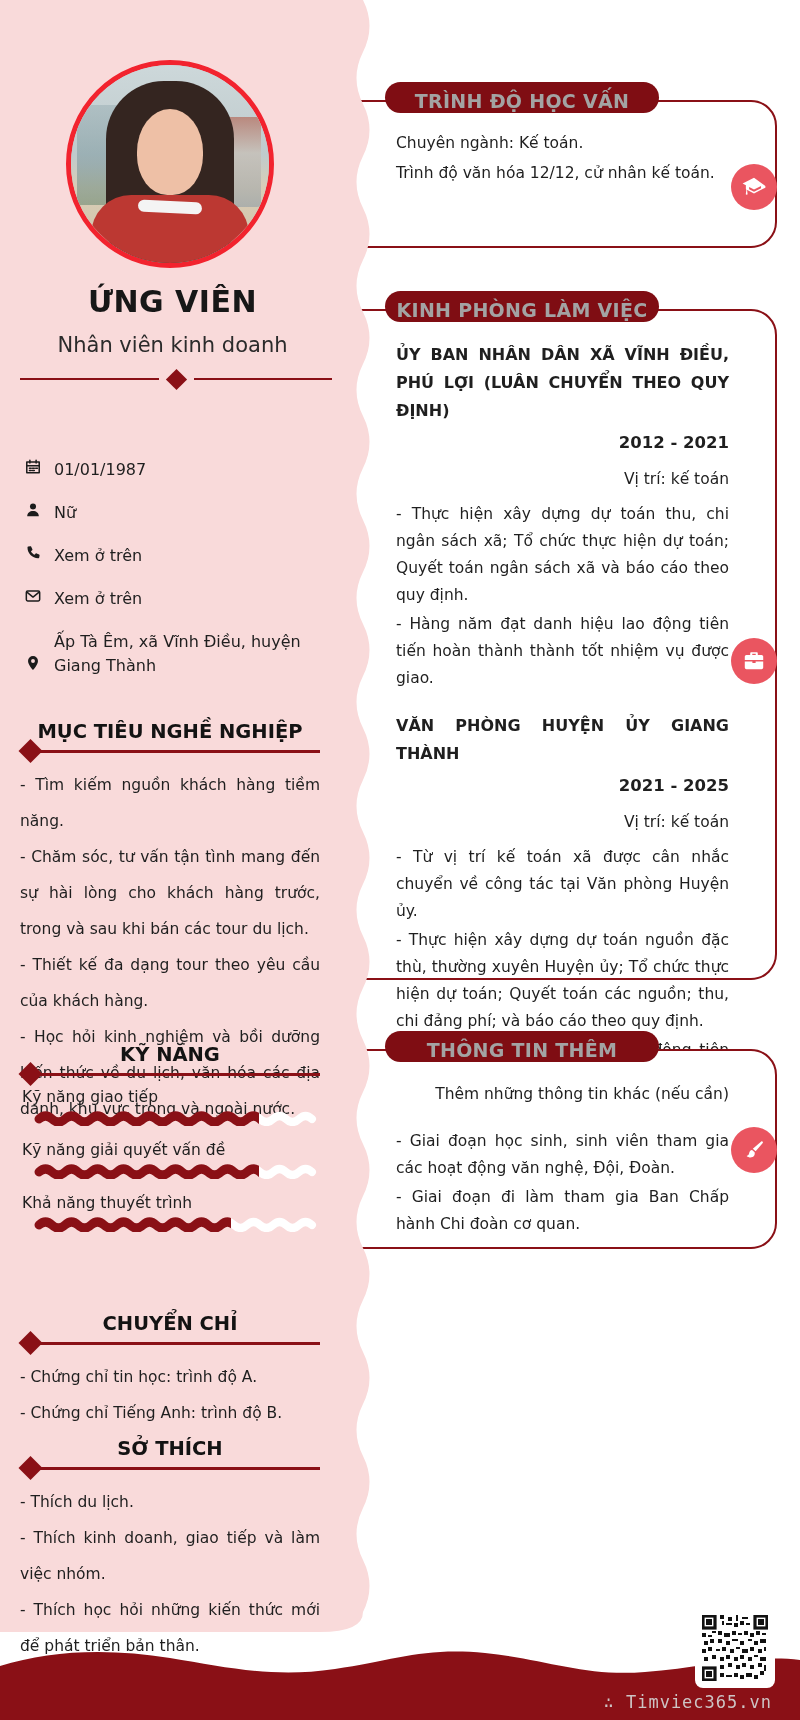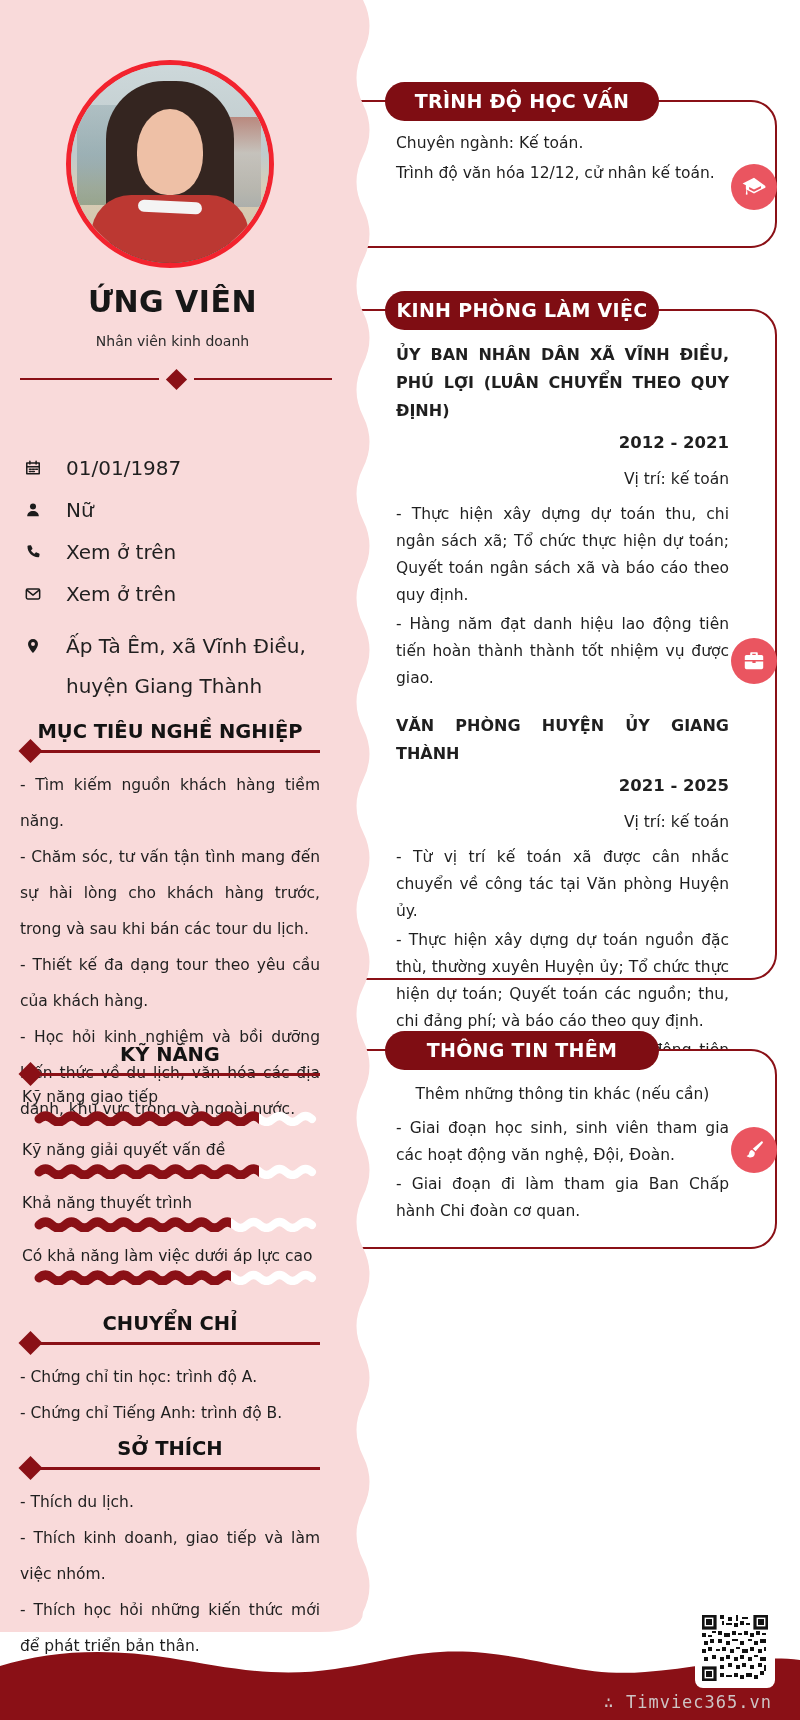--- a/index.html
+++ b/index.html
@@ -6,31 +6,31 @@
   html,body { background:#ffffff; }
   body { font-family:"DejaVu Sans","Liberation Sans",sans-serif; color:#1f1f1f; }
   .page { position:relative; width:800px; height:1720px; background:#ffffff; overflow:hidden; margin:0 auto; }
 
   
   .main { position:absolute; inset:0; z-index:1; }
   .card { position:absolute; left:330px; width:447px; border:2px solid #8a1016; border-radius:26px; background:#ffffff; }
   .card-1 { top:100px; height:148px; }
   .card-2 { top:309px; height:671px; }
   .card-3 { top:1049px; height:200px; }
-  .pill { position:absolute; top:-20px; left:53px; width:274px; height:39px; background:#7f0d13; border-radius:20px;
-          color:#ffffff; font-weight:bold; font-size:19px; letter-spacing:.3px; text-align:center; line-height:39px; }
+  .pill { position:absolute; top:-20px; left:53px; width:274px; height:31px; background:#7f0d13; border-radius:20px;
+          color:#a3a3a3; font-weight:bold; font-size:19px; letter-spacing:.3px; text-align:center; line-height:39px; }
   .card-body { padding:30px 46px 16px 64px; font-size:15.5px; line-height:27px; text-align:justify; }
   .card-1 .card-body { padding-top:26px; line-height:30px; text-align:left; }
   .org { font-weight:bold; font-size:16px; line-height:28px; }
   .school { font-weight:bold; font-size:16px; }
   .period { font-weight:bold; font-size:16.5px; text-align:right; margin:4px 0 10px 0; }
   .position { margin-bottom:8px; text-align:right; }
   .detail { margin-bottom:2px; }
   .job-2 { margin-top:20px; }
-  .intro-line { margin-bottom:7px; text-align:center; }
+  .intro-line { margin-bottom:20px; text-align:right; }
   .side-icon { position:absolute; right:-2px; width:46px; height:46px; border-radius:50%; background:#ea5560;
                display:flex; align-items:center; justify-content:center; }
   .icon-edu { top:62px; }  .icon-work { top:327px; }  .icon-more { top:76px; }
   .side-icon svg { width:26px; height:26px; fill:#ffffff; }
 
   
   .sidebar-wave { position:absolute; left:0; top:0; z-index:2; }
   .sidebar { position:absolute; left:0; top:0; width:345px; height:1720px; z-index:3;margin-top:22px; }
   .photo-ring { position:absolute; left:66px; top:38px; width:208px; height:208px; border-radius:50%;
                 border:5px solid #f2232e; overflow:hidden; background:#c7d2d4; }
@@ -41,28 +41,28 @@
               background:linear-gradient(180deg,#9fb3b8 0%,#7e9aa0 60%,#6d8b74 100%); opacity:.6; border-radius:3px; }
   .ph-hair { position:absolute; left:50%; top:16px; transform:translateX(-50%); width:128px; height:190px;
              background:#342520; border-radius:58px 58px 44px 44px; }
   .ph-face { position:absolute; left:50%; top:44px; transform:translateX(-50%); width:66px; height:86px;
              background:#eec0a6; border-radius:50% 50% 46% 46%; }
   .ph-body { position:absolute; left:50%; bottom:-6px; transform:translateX(-50%); width:158px; height:74px;
              background:#bc3832; border-radius:40px 40px 0 0; }
   .ph-ribbon { position:absolute; left:50%; top:6px; transform:translateX(-50%) rotate(3deg); width:64px; height:12px;
                background:#f4f4f4; border-radius:6px; }
   .name { position:absolute; top:262px; width:100%; text-align:center; font-size:30px; font-weight:bold; color:#171717; letter-spacing:.5px; }
-  .subtitle { position:absolute; top:311px; width:100%; text-align:center; font-size:14px; color:#2b2b2b; }
+  .subtitle { position:absolute; top:311px; width:100%; text-align:center; font-size:21px; color:#2b2b2b; }
   .divider { position:absolute; top:349px; left:20px; right:13px; display:flex; align-items:center; height:16px; }
   .divider .line { flex:1; height:2.5px; background:#8a1016; }
   .divider .dia { width:15px; height:15px; background:#8a1016; transform:rotate(45deg); margin:0 10px; }
 
   .contact { position:absolute; top:436px; left:25px; right:22px; list-style:none; }
-  .contact li { display:flex; gap:24px; margin-bottom:21px; font-size:20px; line-height:20px; align-items:flex-start; }
-  .contact li.addr { line-height:40px; }
+  .contact li { display:flex; gap:12px; margin-bottom:21px; font-size:16px; line-height:20px; align-items:flex-end; }
+  .contact li.addr { line-height:24px; }
   .contact .cicon { width:17px; flex:0 0 17px; margin-top:1px; }
   .contact svg { width:16px; height:16px; stroke:#1c1c1c; fill:none; stroke-width:1.7; stroke-linecap:round; stroke-linejoin:round; }
   .contact svg.filled { fill:#1c1c1c; stroke:none; }
 
   .sb-sec { position:absolute; left:0; width:345px; }
   .sec-obj  { top:698px; }  .sec-skill { top:1021px; }  .sec-cert { top:1290px; }  .sec-hobby { top:1415px; }
   .sb-head { text-align:center; font-size:19.5px; font-weight:bold; color:#131313; padding:0 25px 0 20px; }
   .sb-rule { position:relative; margin:7px 25px 0 30px; height:2.5px; background:#8a1016; }
   .sb-rule .dia { position:absolute; left:-8px; top:50%; transform:translate(0,-50%) rotate(45deg); width:17px; height:17px; background:#8a1016; }
   .sb-text { padding:14px 25px 0 20px; font-size:15.5px; line-height:36px; text-align:justify; }
@@ -271,33 +271,20 @@
                 <path d="M5 8q6.5 -6 13 0t13 0t13 0t13 0t13 0t13 0t13 0t13 0t13 0t13 0t13 0t13 0t13 0t13 0t13 0t13 0t13 0t13 0t13 0t13 0t13 0" fill="none" stroke="#ffffff" stroke-width="8" stroke-linecap="round"></path>
               </svg>
             <div class="bar-fill" style="width: 69%;">
               <svg viewBox="0 0 285 15" width="285" height="15">
                   <path d="M5 8q6.5 -6 13 0t13 0t13 0t13 0t13 0t13 0t13 0t13 0t13 0t13 0t13 0t13 0t13 0t13 0t13 0t13 0t13 0t13 0t13 0t13 0t13 0" fill="none" stroke="#8a1016" stroke-width="9" stroke-linecap="round"></path>
                 </svg>
             </div>
           </div>
         </div>
 
-        <div class="skill-item">
-          <div class="skill-label">Có khả năng làm việc dưới áp lực cao</div>
-          <div class="bar">
-            <svg viewBox="0 0 285 15">
-                <path d="M5 8q6.5 -6 13 0t13 0t13 0t13 0t13 0t13 0t13 0t13 0t13 0t13 0t13 0t13 0t13 0t13 0t13 0t13 0t13 0t13 0t13 0t13 0t13 0" fill="none" stroke="#ffffff" stroke-width="8" stroke-linecap="round"></path>
-              </svg>
-            <div class="bar-fill" style="width: 69%;">
-              <svg viewBox="0 0 285 15" width="285" height="15">
-                  <path d="M5 8q6.5 -6 13 0t13 0t13 0t13 0t13 0t13 0t13 0t13 0t13 0t13 0t13 0t13 0t13 0t13 0t13 0t13 0t13 0t13 0t13 0t13 0t13 0" fill="none" stroke="#8a1016" stroke-width="9" stroke-linecap="round"></path>
-                </svg>
-            </div>
-          </div>
-        </div>
 
       </div>
     </section>
 
     <section class="sb-sec sec-cert">
       <h2 class="sb-head">CHUYỂN CHỈ</h2>
       <div class="sb-rule">
           <span class="dia"></span>
         </div>
       <div class="sb-text">

